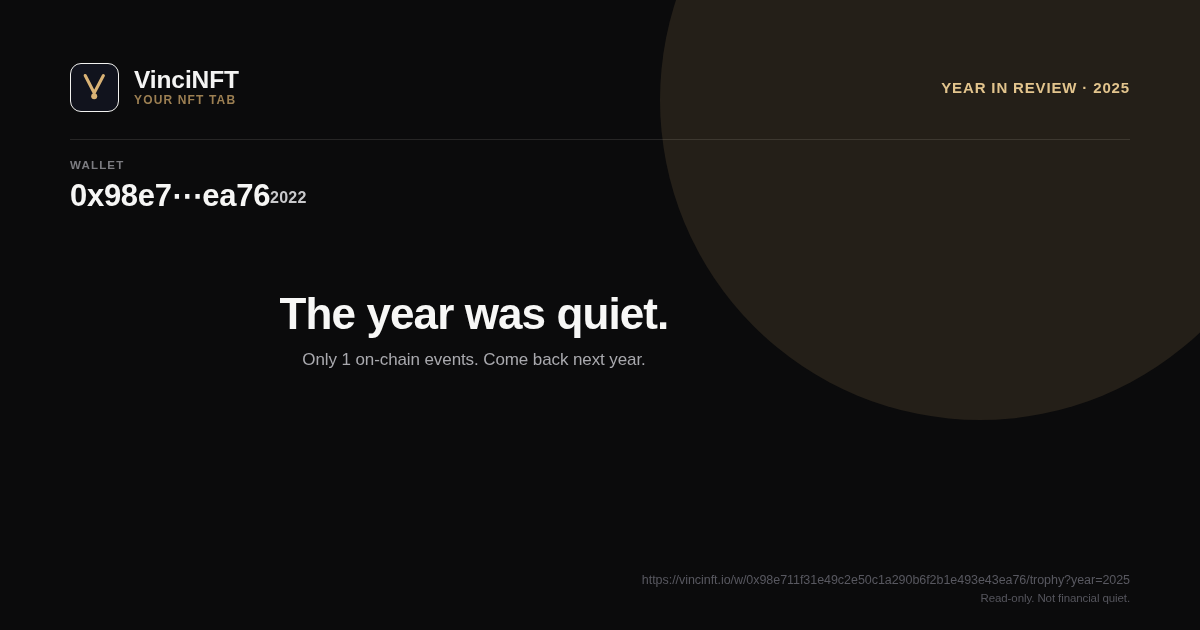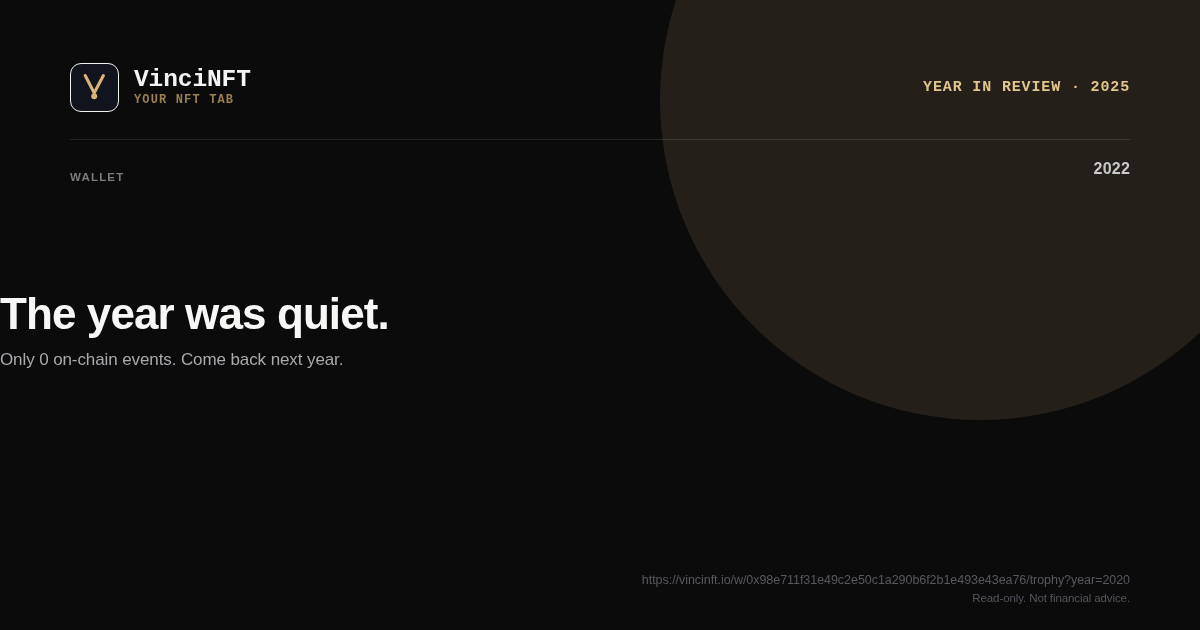--- a/index.html
+++ b/index.html
@@ -39,21 +39,20 @@
   
   .header {
     position: absolute;
     left: 70px;
     top: 58px;
     width: 1060px;
     height: 58px;
     display: flex;
     align-items: center;
     justify-content: space-between;
-    font-family: Liberation Mono, monospace;
   }
 
   .brand {
     display: flex;
     align-items: center;
     gap: 15px;
   }
 
   .logo-mark {
     width: 49px;
@@ -111,21 +110,20 @@
   }
 
   
   .wallet-row {
     position: absolute;
     left: 70px;
     top: 160px;
     width: 1060px;
     display: flex;
     align-items: flex-end;
-    justify-content: space-between;
   }
 
   .wallet-block {
     display: flex;
     flex-direction: column;
     gap: 8px;
   }
 
   .wallet-label {
     font-size: 11.5px;
@@ -150,20 +148,21 @@
     letter-spacing: 0.2px;
     padding-bottom: 5px;
   }
 
   
   .empty-state {
     position: absolute;
     left: 0;
     top: 288px;
     width: 948px;
+    text-align: center;
   }
 
   .empty-title {
     font-size: 44px;
     font-weight: bold;
     color: #f7f7f6;
     letter-spacing: -0.9px;
     line-height: 1.18;
   }
 
@@ -224,27 +223,28 @@
     </div>
 
     <div class="header-meta">YEAR IN REVIEW · 2025</div>
   </div>
 
   <div class="divider"></div>
 
   <div class="wallet-row">
     <div class="wallet-block">
       <div class="wallet-label">WALLET</div>
+      <div class="wallet-address">0x98e7⋯ea76</div>
     </div>
     <div class="wallet-year">2022</div>
   </div>
 
   <div class="empty-state">
     <div class="empty-title">The year was quiet.</div>
-    <div class="empty-sub">Only 0 on-chain events. Come back next year.</div>
+    <div class="empty-sub">Only 1 on-chain events. Come back next year.</div>
   </div>
 
   <div class="footer">
-    <div class="footer-url">https://vincinft.io/w/0x98e711f31e49c2e50c1a290b6f2b1e493e43ea76/trophy?year=2020</div>
-    <div class="footer-note">Read-only. Not financial advice.</div>
+    <div class="footer-url">https://vincinft.io/w/0x98e711f31e49c2e50c1a290b6f2b1e493e43ea76/trophy?year=2025</div>
+    <div class="footer-note">Read-only. Not financial quiet.</div>
   </div>
 
 </div>
 
 </body></html>

